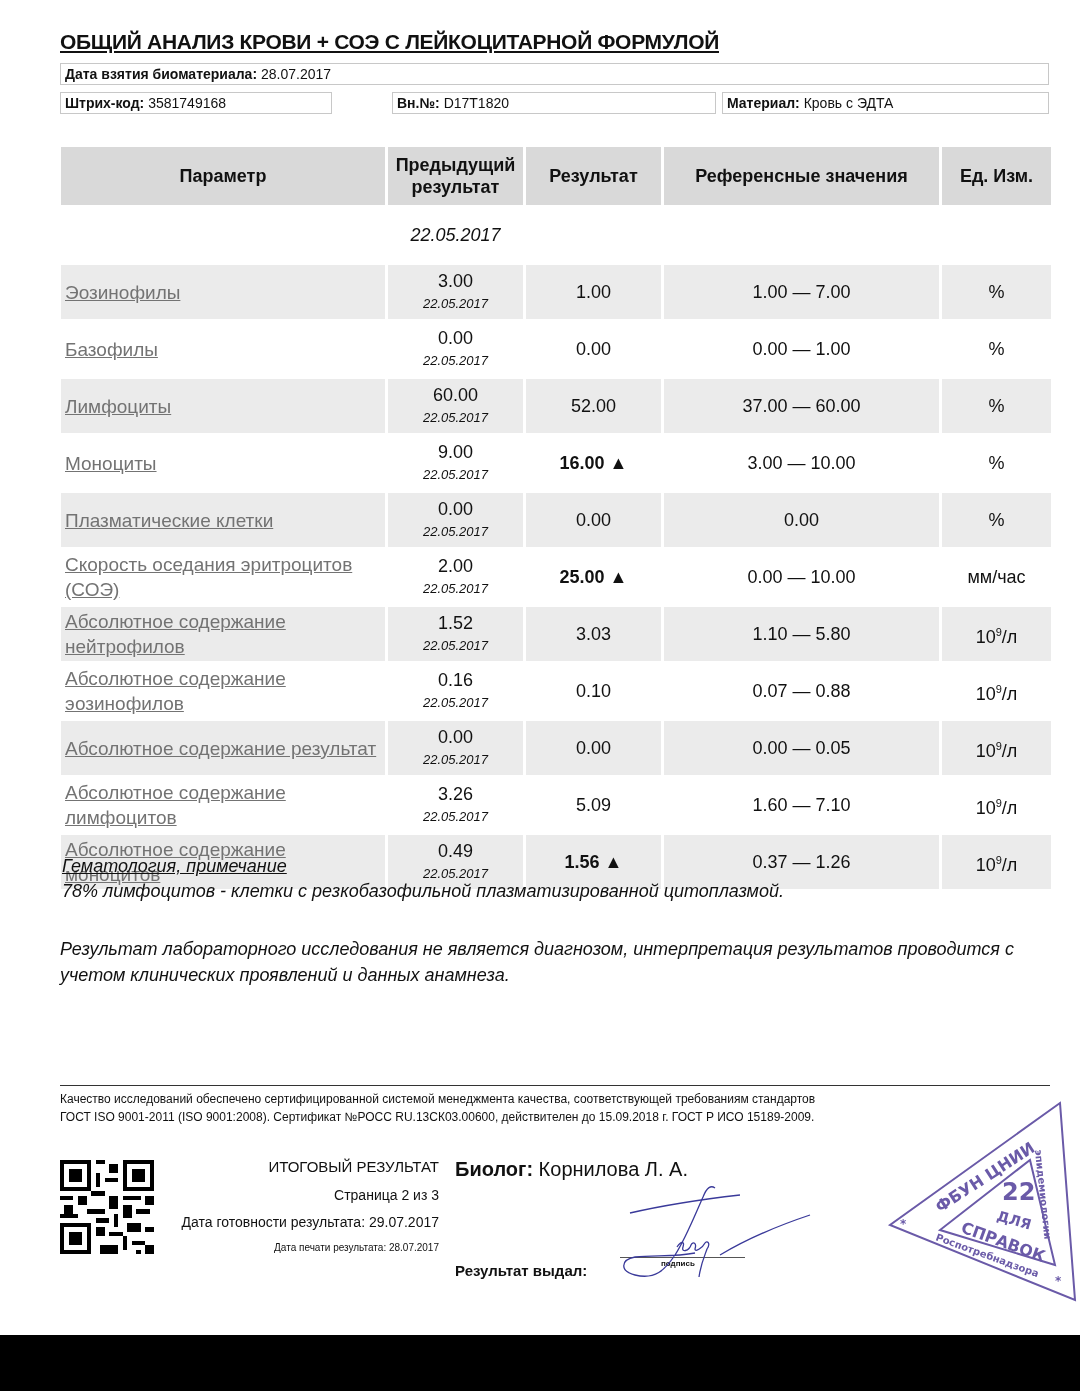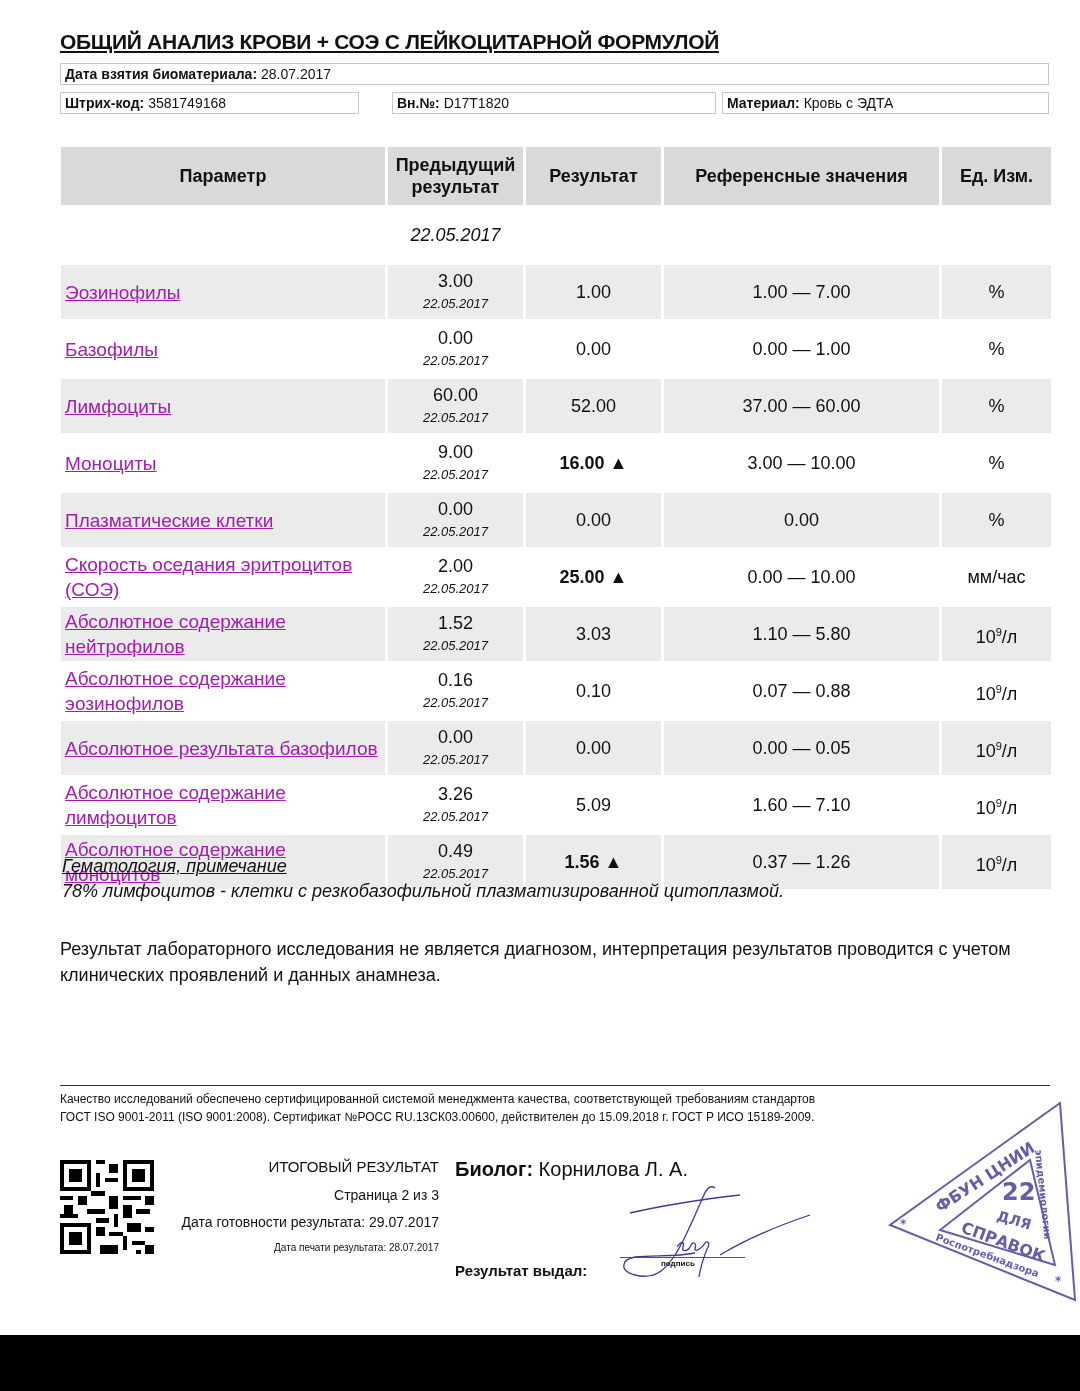--- a/index.html
+++ b/index.html
@@ -12,29 +12,29 @@
     .title { position: absolute; left: 60px; top: 30px; font-size: 21px; font-weight: bold; letter-spacing: -0.3px; text-decoration: underline; }
 
     .info-box { position: absolute; height: 22px; border: 1px solid #c8c8c8; font-size: 14px; line-height: 20px; padding-left: 4px; white-space: nowrap; }
     .info-box b { font-weight: bold; }
 
     table.results { position: absolute; left: 58px; top: 144px; width: 993px; border-collapse: separate; border-spacing: 3px; table-layout: fixed; }
     table.results th { background: #d9d9d9; font-size: 18px; font-weight: bold; height: 58px; line-height: 22px; text-align: center; }
     table.results td { font-size: 18px; text-align: center; height: 54px; line-height: 24px; }
     table.results tr.shade td { background: #ebebeb; }
     table.results td.param { text-align: left; padding-left: 4px; }
-    table.results td.param a { color: #a21caf; text-decoration: underline; font-size: 19px; line-height: 25px; }
+    table.results td.param a { color: #737373; text-decoration: underline; font-size: 19px; line-height: 25px; }
     .prev-date { display: block; font-style: italic; font-size: 13px; line-height: 22px; }
     .date-row td { height: 24px; font-style: italic; font-size: 13px; background: transparent !important; }
     .abn { font-weight: bold; }
     sup { font-size: 11px; }
 
     .note-title { position: absolute; left: 62px; top: 856px; font-size: 18px; font-style: italic; text-decoration: underline; }
     .note-text { position: absolute; left: 62px; top: 881px; font-size: 18px; font-style: italic; }
-    .disclaimer { position: absolute; left: 60px; top: 936px; width: 960px; font-size: 18px; line-height: 26px; }
+    .disclaimer { position: absolute; left: 60px; top: 936px; width: 960px; font-size: 18px; font-style: italic; line-height: 26px; }
 
     .footer-line { position: absolute; left: 60px; top: 1085px; width: 990px; border-top: 1px solid #333; }
     .quality { position: absolute; left: 60px; top: 1090px; font-size: 12px; line-height: 18px; }
 
     .qr { position: absolute; left: 60px; top: 1160px; width: 94px; height: 94px; }
 
     .final-label { position: absolute; right: 641px; top: 1158px; font-size: 15px; }
     .page-num { position: absolute; right: 641px; top: 1187px; font-size: 14px; }
     .ready-date { position: absolute; right: 641px; top: 1214px; font-size: 14px; }
     .print-date { position: absolute; right: 641px; top: 1242px; font-size: 10px; }
@@ -54,21 +54,21 @@
 
 <div class="page">
 
   <div class="title">ОБЩИЙ АНАЛИЗ КРОВИ + СОЭ С ЛЕЙКОЦИТАРНОЙ ФОРМУЛОЙ</div>
 
   <div class="info-box" style="left:60px; top:63px; width:989px;">
     <b>Дата взятия биоматериала:</b>
     <span>28.07.2017</span>
   </div>
 
-  <div class="info-box" style="left:60px; top:92px; width:299px;">
+  <div class="info-box" style="left:60px; top:92px; width:272px;">
     <b>Штрих-код:</b>
     <span>3581749168</span>
   </div>
   <div class="info-box" style="left:392px; top:92px; width:324px;">
     <b>Вн.№:</b>
     <span>D17T1820</span>
   </div>
   <div class="info-box" style="left:722px; top:92px; width:327px;">
     <b>Материал:</b>
     <span>Кровь с ЭДТА</span>
@@ -150,21 +150,21 @@
         <td><span>10</span><sup>9</sup><span>/л</span></td>
       </tr>
       <tr>
         <td class="param"><a>Абсолютное содержание эозинофилов</a></td>
         <td><span>0.16</span><span class="prev-date">22.05.2017</span></td>
         <td>0.10</td>
         <td>0.07 — 0.88</td>
         <td><span>10</span><sup>9</sup><span>/л</span></td>
       </tr>
       <tr class="shade">
-        <td class="param"><a>Абсолютное результата базофилов</a></td>
+        <td class="param"><a>Абсолютное содержание результат</a></td>
         <td><span>0.00</span><span class="prev-date">22.05.2017</span></td>
         <td>0.00</td>
         <td>0.00 — 0.05</td>
         <td><span>10</span><sup>9</sup><span>/л</span></td>
       </tr>
       <tr>
         <td class="param"><a>Абсолютное содержание лимфоцитов</a></td>
         <td><span>3.26</span><span class="prev-date">22.05.2017</span></td>
         <td>5.09</td>
         <td>1.60 — 7.10</td>

